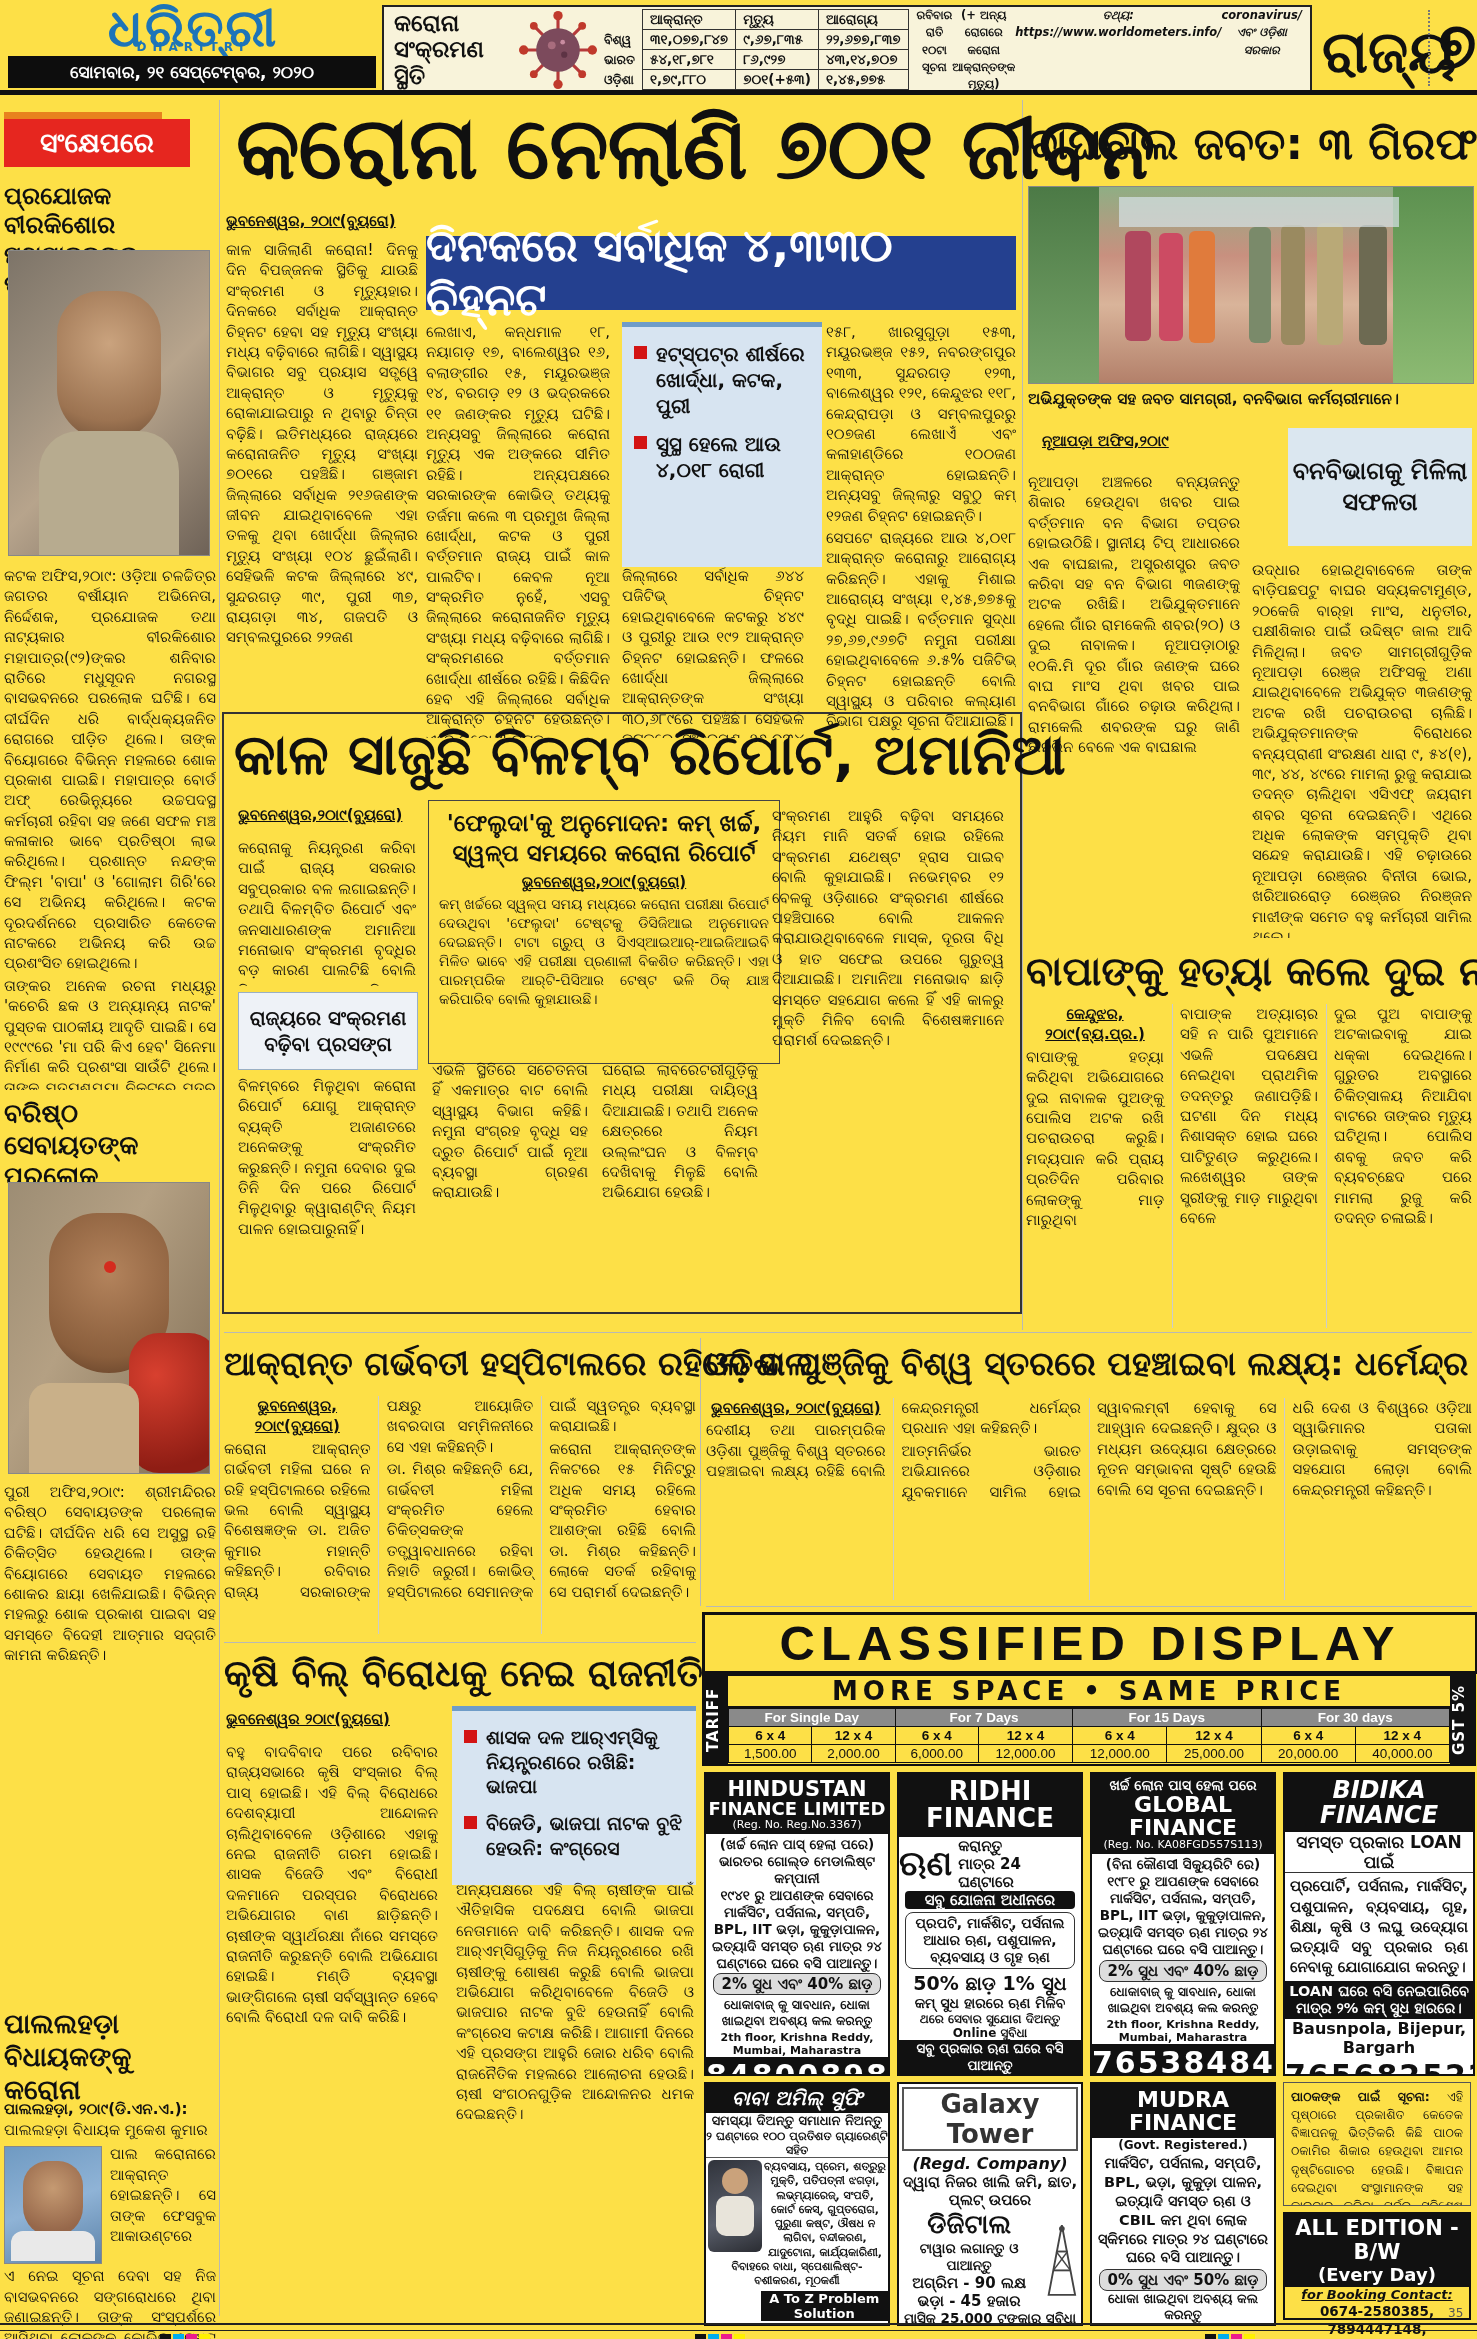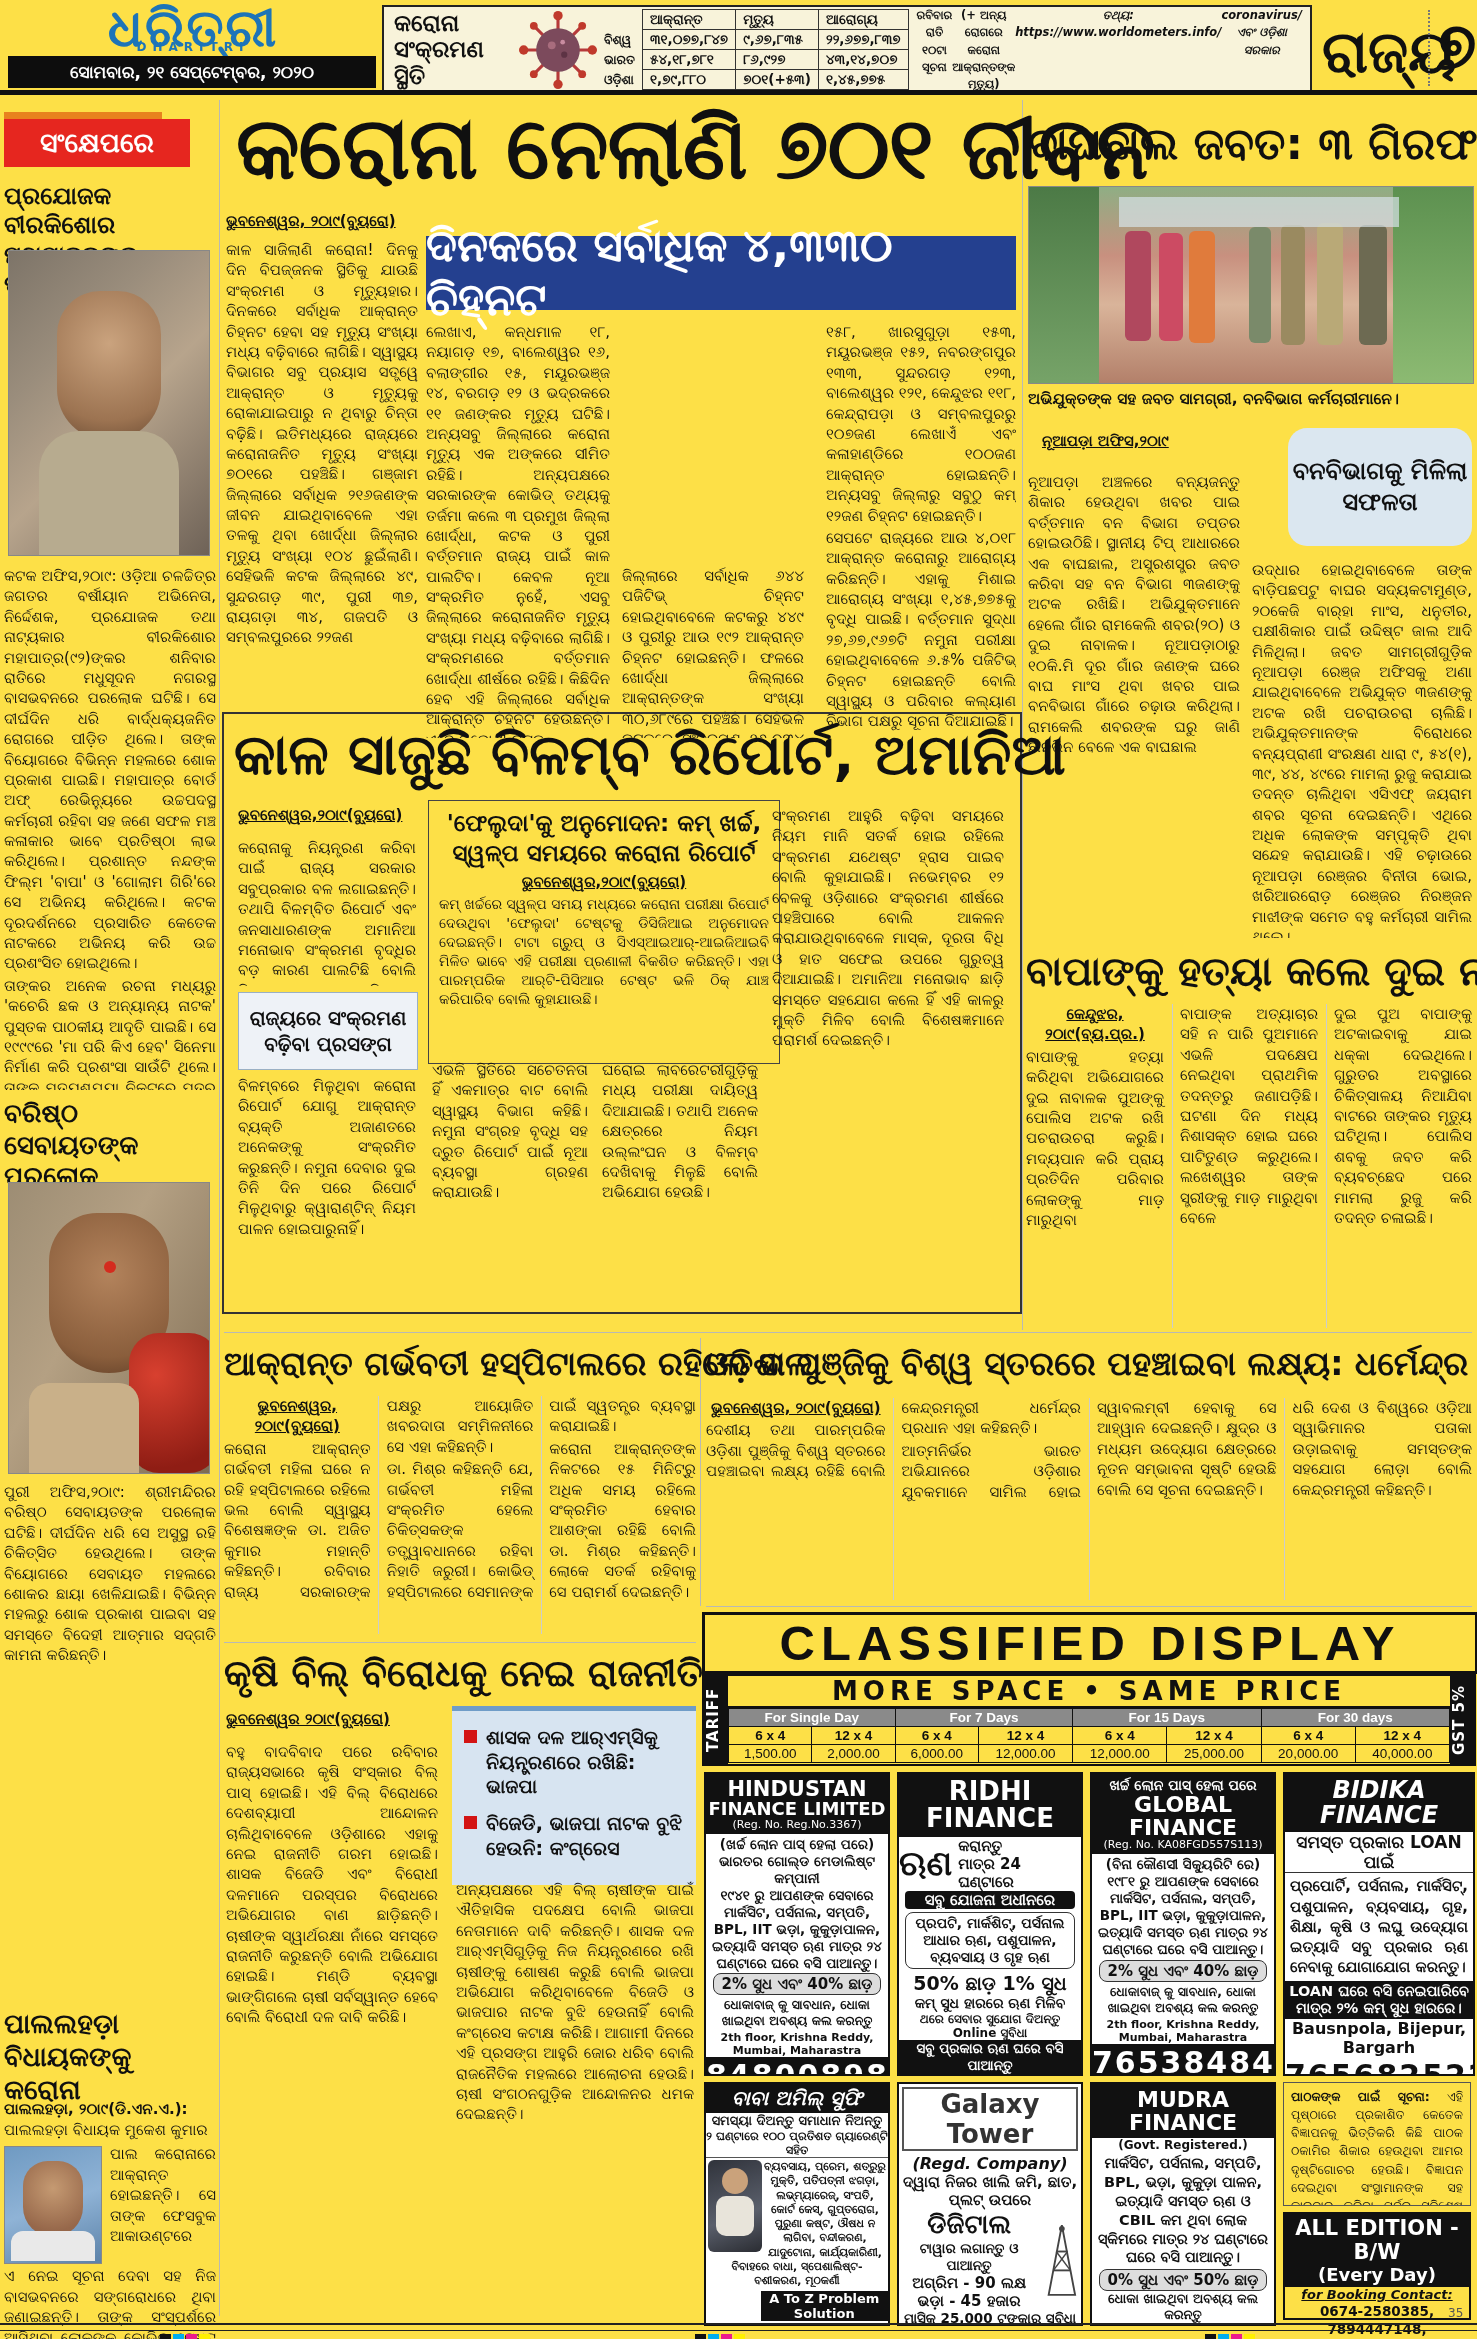--- a/index.html
+++ b/index.html
@@ -34,21 +34,21 @@
   .headline-l{font-weight:bold;font-size:56px;white-space:nowrap;}
   .headline-m{font-weight:bold;font-size:40px;white-space:nowrap;}
   .headline-s{font-weight:bold;font-size:33px;white-space:nowrap;}
   .subhead-box{background:#24408f;color:#fff;font-weight:bold;font-size:45px;
                display:flex;align-items:center;justify-content:center;}
   .hl-box{background:#d7e4f1;border-top:5px solid #6f9cc8;padding:14px 10px 8px 12px;}
   .hl-item{font-weight:bold;font-size:20px;line-height:1.3;margin-bottom:12px;position:relative;padding-left:22px;}
   .hl-item .sq{position:absolute;left:0;top:5px;width:13px;height:13px;background:#d31414;}
   .caption{font-weight:bold;font-size:15.5px;}
   .softbox{background:#dbe7f0;display:flex;flex-direction:column;align-items:center;justify-content:center;
-           font-weight:bold;font-size:24px;text-align:center;line-height:1.3;border-radius:19px;}
+           font-weight:bold;font-size:24px;text-align:center;line-height:1.3;}
   .border-box{border:2px solid #333;}
   .feluda{border:1.5px solid #444;padding:8px 10px;}
   .feluda-title{font-weight:bold;font-size:23px;line-height:1.3;text-align:center;}
   .issue-box{background:#eef2f7;border:1px solid #9ab0c4;display:flex;flex-direction:column;
              align-items:center;justify-content:center;font-weight:bold;font-size:20px;line-height:1.3;}
   .cols3{column-count:3;column-gap:16px;column-rule:1px solid #ccc;}
   .cols4{column-count:4;column-gap:16px;column-rule:1px solid #ccc;}
   .body-t p{margin:0 0 2px 0;text-indent:18px;}
   .body-t p.nofirst{text-indent:0;}
   
@@ -220,20 +220,24 @@
   <div class="abs body-t" style="left:226px;top:240px;width:192px;height:498px;">
     <p class="nofirst">କାଳ ସାଜିଲାଣି କରୋନା! ଦିନକୁ ଦିନ ବିପଜ୍ଜନକ ସ୍ଥିତିକୁ ଯାଉଛି ସଂକ୍ରମଣ ଓ ମୃତ୍ୟୁହାର। ଦିନକରେ ସର୍ବାଧିକ ଆକ୍ରାନ୍ତ ଚିହ୍ନଟ ହେବା ସହ ମୃତ୍ୟୁ ସଂଖ୍ୟା ମଧ୍ୟ ବଢ଼ିବାରେ ଲାଗିଛି। ସ୍ୱାସ୍ଥ୍ୟ ବିଭାଗର ସବୁ ପ୍ରୟାସ ସତ୍ତ୍ୱେ ଆକ୍ରାନ୍ତ ଓ ମୃତ୍ୟୁକୁ ରୋକାଯାଇପାରୁ ନ ଥିବାରୁ ଚିନ୍ତା ବଢ଼ିଛି। ଇତିମଧ୍ୟରେ ରାଜ୍ୟରେ କରୋନାଜନିତ ମୃତ୍ୟୁ ସଂଖ୍ୟା ୭୦୧ରେ ପହଞ୍ଚିଛି। ଗଞ୍ଜାମ ଜିଲ୍ଲାରେ ସର୍ବାଧିକ ୨୧୬ଜଣଙ୍କ ଜୀବନ ଯାଇଥିବାବେଳେ ଏହା ତଳକୁ ଥିବା ଖୋର୍ଦ୍ଧା ଜିଲ୍ଲାର ମୃତ୍ୟୁ ସଂଖ୍ୟା ୧୦୪ ଛୁଇଁଲାଣି। ସେହିଭଳି କଟକ ଜିଲ୍ଲାରେ ୪୯, ସୁନ୍ଦରଗଡ଼ ୩୯, ପୁରୀ ୩୭, ରାୟଗଡ଼ା ୩୪, ଗଜପତି ଓ ସମ୍ବଲପୁରରେ ୨୨ଜଣ</p>
   </div>
 
   <div class="abs subhead-box" style="left:426px;top:236px;width:590px;height:74px;">ଦିନକରେ ସର୍ବାଧିକ ୪,୩୩୦ ଚିହ୍ନଟ</div>
 
   <div class="abs body-t" style="left:426px;top:322px;width:184px;height:416px;">
     <p class="nofirst">ଲେଖାଏ, କନ୍ଧମାଳ ୧୮, ନୟାଗଡ଼ ୧୭, ବାଲେଶ୍ୱର ୧୬, ବଲାଙ୍ଗୀର ୧୫, ମୟୂରଭଞ୍ଜ ୧୪, ବରଗଡ଼ ୧୨ ଓ ଭଦ୍ରକରେ ୧୧ ଜଣଙ୍କର ମୃତ୍ୟୁ ଘଟିଛି। ଅନ୍ୟସବୁ ଜିଲ୍ଲାରେ କରୋନା ମୃତ୍ୟୁ ଏକ ଅଙ୍କରେ ସୀମିତ ରହିଛି। ଅନ୍ୟପକ୍ଷରେ ସରକାରଙ୍କ କୋଭିଡ୍ ତଥ୍ୟକୁ ତର୍ଜମା କଲେ ୩ ପ୍ରମୁଖ ଜିଲ୍ଲା ଖୋର୍ଦ୍ଧା, କଟକ ଓ ପୁରୀ ବର୍ତ୍ତମାନ ରାଜ୍ୟ ପାଇଁ କାଳ ପାଲଟିବ। କେବଳ ନୂଆ ସଂକ୍ରମିତ ନୁହେଁ, ଏସବୁ ଜିଲ୍ଲାରେ କରୋନାଜନିତ ମୃତ୍ୟୁ ସଂଖ୍ୟା ମଧ୍ୟ ବଢ଼ିବାରେ ଲାଗିଛି। ସଂକ୍ରମଣରେ ବର୍ତ୍ତମାନ ଖୋର୍ଦ୍ଧା ଶୀର୍ଷରେ ରହିଛି। କିଛିଦିନ ହେବ ଏହି ଜିଲ୍ଲାରେ ସର୍ବାଧିକ ଆକ୍ରାନ୍ତ ଚିହ୍ନଟ ହେଉଛନ୍ତି। ଏବେ ପଡ଼ୋଶୀ କଟକ</p>
   </div>
 
+  <div class="abs hl-box" style="left:622px;top:322px;width:178px;height:218px;">
+    <div class="hl-item"><span class="sq"></span><span>ହଟ୍‌ସ୍ପଟ୍‌ର ଶୀର୍ଷରେ ଖୋର୍ଦ୍ଧା, କଟକ, ପୁରୀ</span></div>
+    <div class="hl-item"><span class="sq"></span><span>ସୁସ୍ଥ ହେଲେ ଆଉ ୪,୦୧୮ ରୋଗୀ</span></div>
+  </div>
   <div class="abs body-t" style="left:622px;top:566px;width:182px;height:172px;">
     <p class="nofirst">ଜିଲ୍ଲାରେ ସର୍ବାଧିକ ୬୪୪ ପଜିଟିଭ୍ ଚିହ୍ନଟ ହୋଇଥିବାବେଳେ କଟକରୁ ୪୪୯ ଓ ପୁରୀରୁ ଆଉ ୧୯୨ ଆକ୍ରାନ୍ତ ଚିହ୍ନଟ ହୋଇଛନ୍ତି। ଫଳରେ ଖୋର୍ଦ୍ଧା ଜିଲ୍ଲାରେ ଆକ୍ରାନ୍ତଙ୍କ ସଂଖ୍ୟା ୩୦,୬୮୯ରେ ପହଞ୍ଚିଛି। ସେହିଭଳି କଟକରେ ସଂକ୍ରମଣ ୧୬,୦୩୪ ଛୁଇଁଥିବାବେଳେ ପୁରୀରେ ୮,୨୦୫କୁ ବୃଦ୍ଧି ପାଇଛି। ଏହା ତଳକୁ କନ୍ଧମାଳ ୧୭୮, ଅନୁଗୋଳ ୧୭୬, ଜଗତ୍‌ସିଂହପୁର ୧୬୭, ଯାଜପୁର</p>
   </div>
 
   <div class="abs body-t" style="left:826px;top:322px;width:190px;height:416px;">
     <p class="nofirst">୧୫୮, ଖାରସୁଗୁଡ଼ା ୧୫୩, ମୟୂରଭଞ୍ଜ ୧୫୨, ନବରଙ୍ଗପୁର ୧୩୩, ସୁନ୍ଦରଗଡ଼ ୧୨୩, ବାଲେଶ୍ୱର ୧୨୧, କେନ୍ଦୁଝର ୧୧୮, କେନ୍ଦ୍ରାପଡ଼ା ଓ ସମ୍ବଲପୁରରୁ ୧୦୭ଜଣ ଲେଖାଏଁ ଏବଂ କଳାହାଣ୍ଡିରେ ୧୦୦ଜଣ ଆକ୍ରାନ୍ତ ହୋଇଛନ୍ତି। ଅନ୍ୟସବୁ ଜିଲ୍ଲାରୁ ସବୁଠୁ କମ୍ ୧୨ଜଣ ଚିହ୍ନଟ ହୋଇଛନ୍ତି।</p>
     <p class="nofirst">ସେପଟେ ରାଜ୍ୟରେ ଆଉ ୪,୦୧୮ ଆକ୍ରାନ୍ତ କରୋନାରୁ ଆରୋଗ୍ୟ କରିଛନ୍ତି। ଏହାକୁ ମିଶାଇ ଆରୋଗ୍ୟ ସଂଖ୍ୟା ୧,୪୫,୭୭୫କୁ ବୃଦ୍ଧି ପାଇଛି। ବର୍ତ୍ତମାନ ସୁଦ୍ଧା ୨୭,୬୭,୯୬୭ଟି ନମୁନା ପରୀକ୍ଷା ହୋଇଥିବାବେଳେ ୬.୫% ପଜିଟିଭ୍ ଚିହ୍ନଟ ହୋଇଛନ୍ତି ବୋଲି ସ୍ୱାସ୍ଥ୍ୟ ଓ ପରିବାର କଲ୍ୟାଣ ବିଭାଗ ପକ୍ଷରୁ ସୂଚନା ଦିଆଯାଇଛି।</p>
   </div>
 
   <div class="abs headline-m" style="left:1028px;top:118px;width:444px;text-align:center;font-size:44px;">ବାଘଛାଲ ଜବତ: ୩ ଗିରଫ</div>

